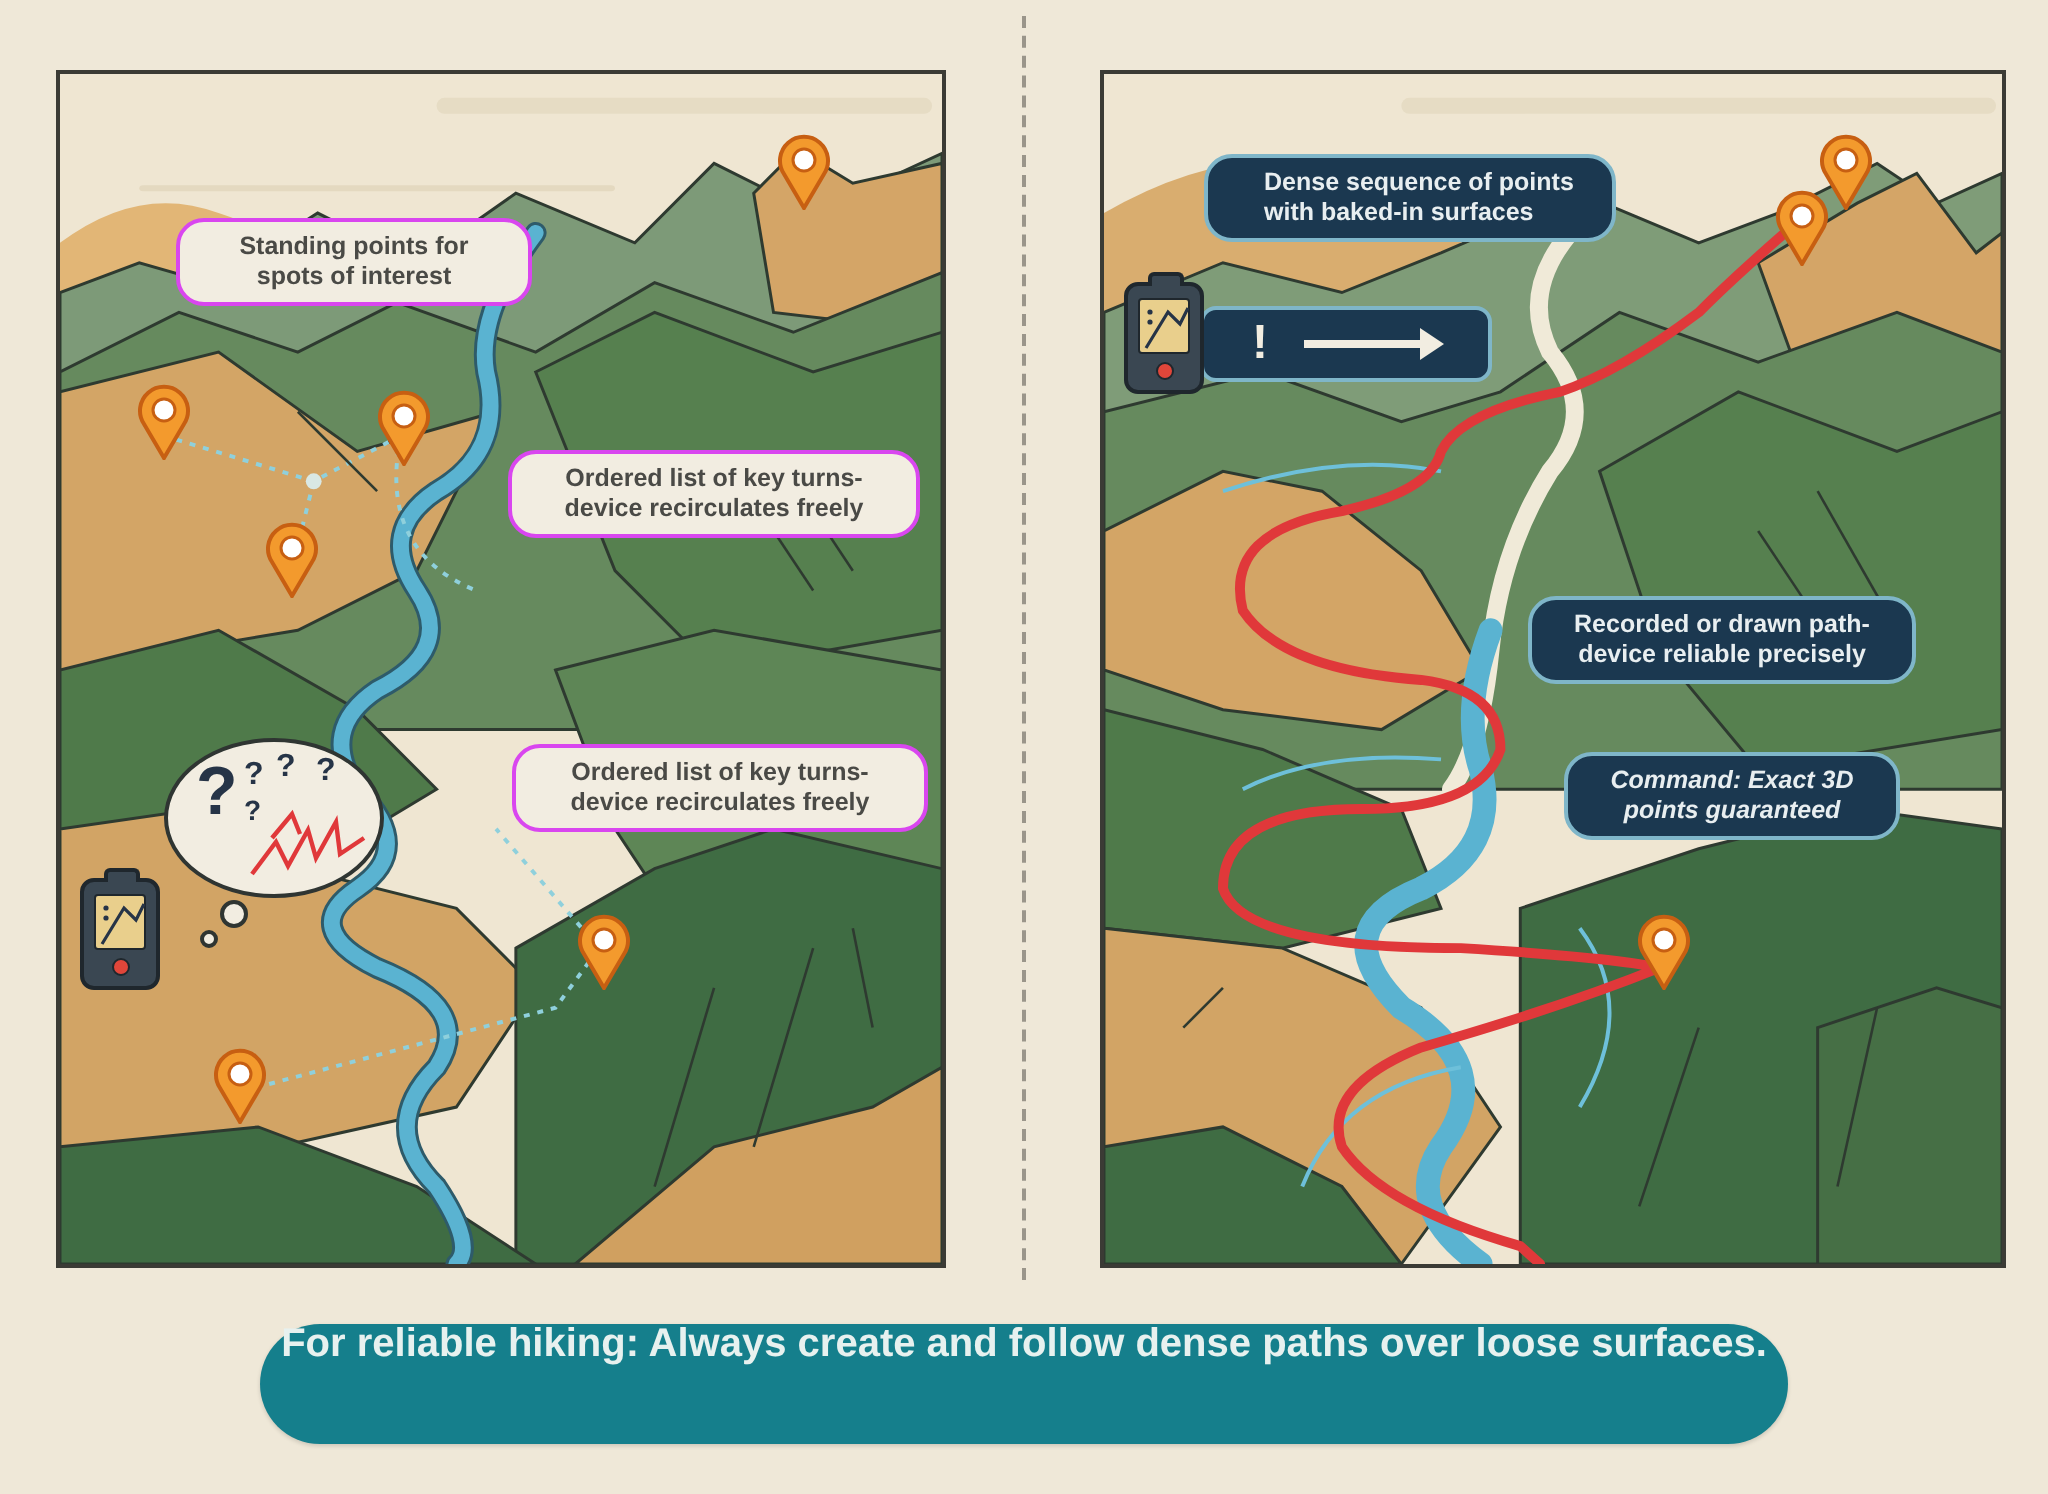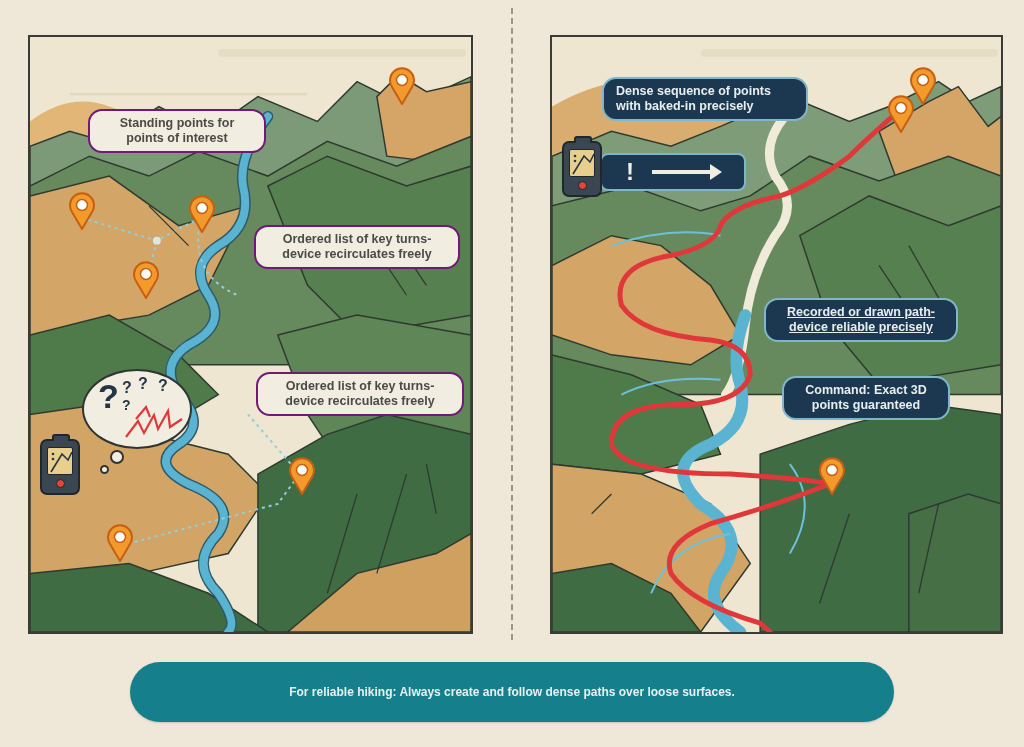--- a/index.html
+++ b/index.html
@@ -33,21 +33,21 @@
     font-weight: bold;
     font-size: 12.5px;
     line-height: 15px;
     text-align: center;
     display: flex; flex-direction: column; justify-content: center; align-items: center;
     padding: 4px 10px;
   }
   .bubble.light {
     background: #f2ede1;
     color: #4a4a46;
-    border: 2px solid #701a75;
+    border: 2px solid #d946ef;
   }
   .bubble.dark {
     background: #1b3850;
     color: #e8eef0;
     border: 2px solid #7fb6c9;
     text-align: left;
     align-items: flex-start;
   }
   .bubble span { display: block; }
 
@@ -101,24 +101,24 @@
 
   .pin { position: absolute; width: 28px; height: 38px; }
 
   .footer {
     position: absolute;
     left: 130px; top: 662px; width: 764px; height: 60px;
     background: #157f8c;
     border-radius: 30px;
     color: #e7f1ef;
     font-weight: bold;
-    font-size: 12px;
+    font-size: 20px;
     line-height: 21px;
     text-align: center;
-    display: flex; flex-direction: row; justify-content: center; align-items: center;
+    display: flex; flex-direction: row; justify-content: center; 
     box-shadow: 0 1px 2px rgba(0,0,0,0.15);
   }
 </style>
 </head>
 <body>
 
 <div class="panel panel-left">
   <svg class="scene" viewBox="0 0 445 599" preserveAspectRatio="none">
     <rect x="0" y="0" width="445" height="599" fill="#efe6d2"></rect>
     <rect x="190" y="12" width="250" height="8" rx="4" fill="#e6dcc4"></rect>
@@ -175,21 +175,21 @@
       <path d="M14 37 L4 20 A12 12 0 1 1 24 20 Z" fill="#f39a2d" stroke="#c75f12" stroke-width="2"></path>
       <circle cx="14" cy="13" r="5.5" fill="#fff" stroke="#c75f12" stroke-width="1.5"></circle>
     </svg>
   <svg class="pin" style="left:76px;top:487px" viewBox="0 0 28 38">
       <path d="M14 37 L4 20 A12 12 0 1 1 24 20 Z" fill="#f39a2d" stroke="#c75f12" stroke-width="2"></path>
       <circle cx="14" cy="13" r="5.5" fill="#fff" stroke="#c75f12" stroke-width="1.5"></circle>
     </svg>
 
   <div class="bubble light" style="left:58px;top:72px;width:178px;height:44px;">
     <span>Standing points for</span>
-    <span>points of interest</span>
+    <span>spots of interest</span>
   </div>
   <div class="bubble light" style="left:224px;top:188px;width:206px;height:44px;">
     <span>Ordered list of key turns-</span>
     <span>device recirculates freely</span>
   </div>
   <div class="bubble light" style="left:226px;top:335px;width:208px;height:44px;">
     <span>Ordered list of key turns-</span>
     <span>device recirculates freely</span>
   </div>
 
@@ -263,29 +263,29 @@
     </svg>
   <svg class="pin" style="left:335px;top:58px" viewBox="0 0 28 38">
       <path d="M14 37 L4 20 A12 12 0 1 1 24 20 Z" fill="#f39a2d" stroke="#c75f12" stroke-width="2"></path>
       <circle cx="14" cy="13" r="5.5" fill="#fff" stroke="#c75f12" stroke-width="1.5"></circle>
     </svg>
   <svg class="pin" style="left:266px;top:420px" viewBox="0 0 28 38">
       <path d="M14 37 L4 20 A12 12 0 1 1 24 20 Z" fill="#f39a2d" stroke="#c75f12" stroke-width="2"></path>
       <circle cx="14" cy="13" r="5.5" fill="#fff" stroke="#c75f12" stroke-width="1.5"></circle>
     </svg>
 
-  <div class="bubble dark" style="left:50px;top:40px;width:206px;height:44px;padding-left:12px;justify-content:center;">
+  <div class="bubble dark" style="left:50px;top:40px;width:206px;height:44px;padding-left:28px;justify-content:center;">
     <span>Dense sequence of points</span>
-    <span>with baked-in precisely</span>
-  </div>
-  <div class="bubble dark" style="left:212px;top:261px;width:194px;height:44px;text-align:center;align-items:center;text-decoration:underline;">
+    <span>with baked-in surfaces</span>
+  </div>
+  <div class="bubble dark" style="left:212px;top:261px;width:194px;height:44px;text-align:center;align-items:center;">
     <span>Recorded or drawn path-</span>
     <span>device reliable precisely</span>
   </div>
-  <div class="bubble dark" style="left:230px;top:339px;width:168px;height:44px;align-items:center;">
+  <div class="bubble dark" style="left:230px;top:339px;width:168px;height:44px;align-items:center;font-style:italic;">
     <span>Command: Exact 3D</span>
     <span>points guaranteed</span>
   </div>
 
   <div class="arrow-box" style="left:48px;top:116px;width:146px;height:38px;">
     <span class="excl">!</span>
     <span class="arrow-line"></span>
   </div>
 
   <div class="device" style="left:10px;top:104px;">

